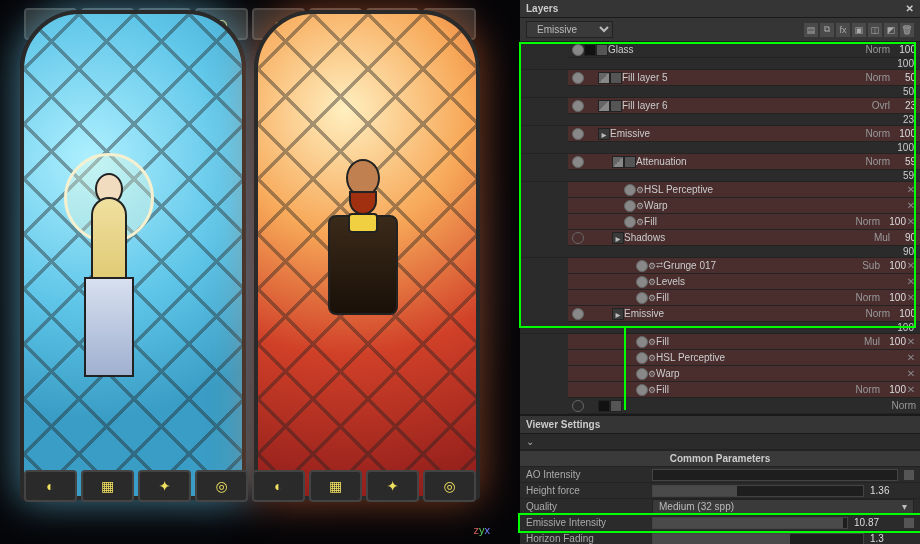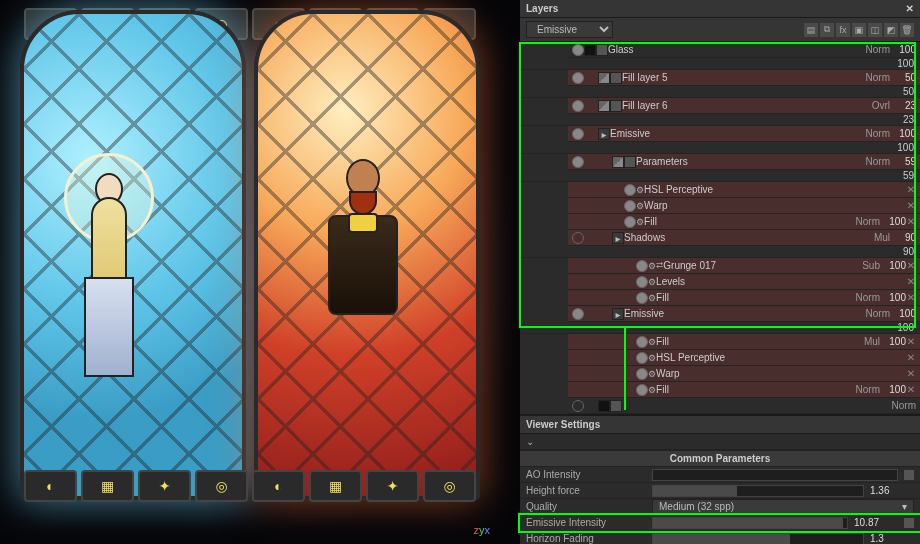--- a/index.html
+++ b/index.html
@@ -188,21 +188,21 @@
       </div>
       <div class="valrow">
         <span class="op">100</span>
       </div>
       <div class="row sel">
         <span class="eye on"></span>
         <span class="indent"></span>
         <span class="indent"></span>
         <span class="thumb fill"></span>
         <span class="thumb"></span>
-        <span class="name">Parameters</span>
+        <span class="name">Attenuation</span>
         <span class="blend">Norm</span>
         <span class="op">59</span>
       </div>
       <div class="valrow">
         <span class="op">59</span>
       </div>
       <div class="row sel eff">
         <span class="eye on"></span>
         <span class="link">⚙</span>
         <span class="name">HSL Perceptive</span>

